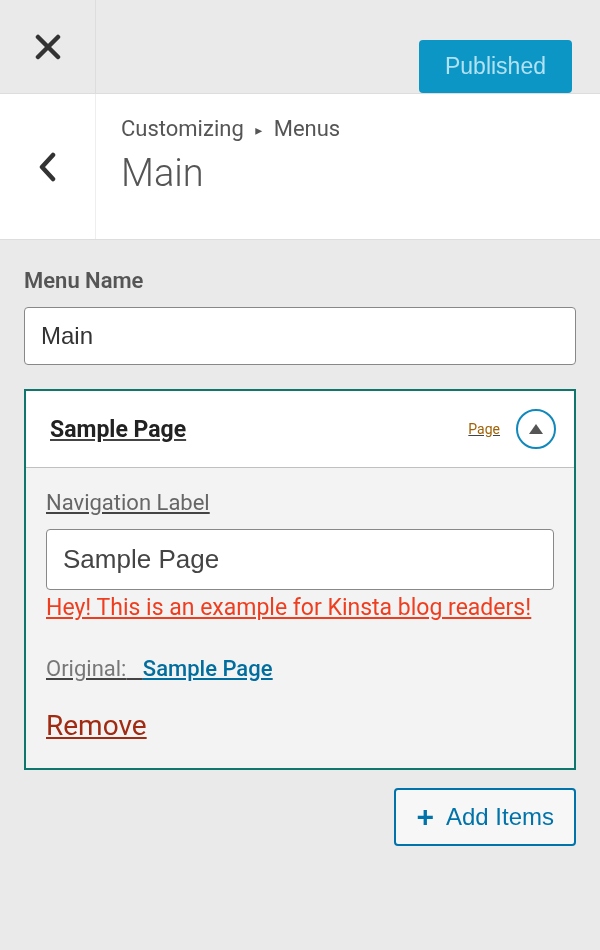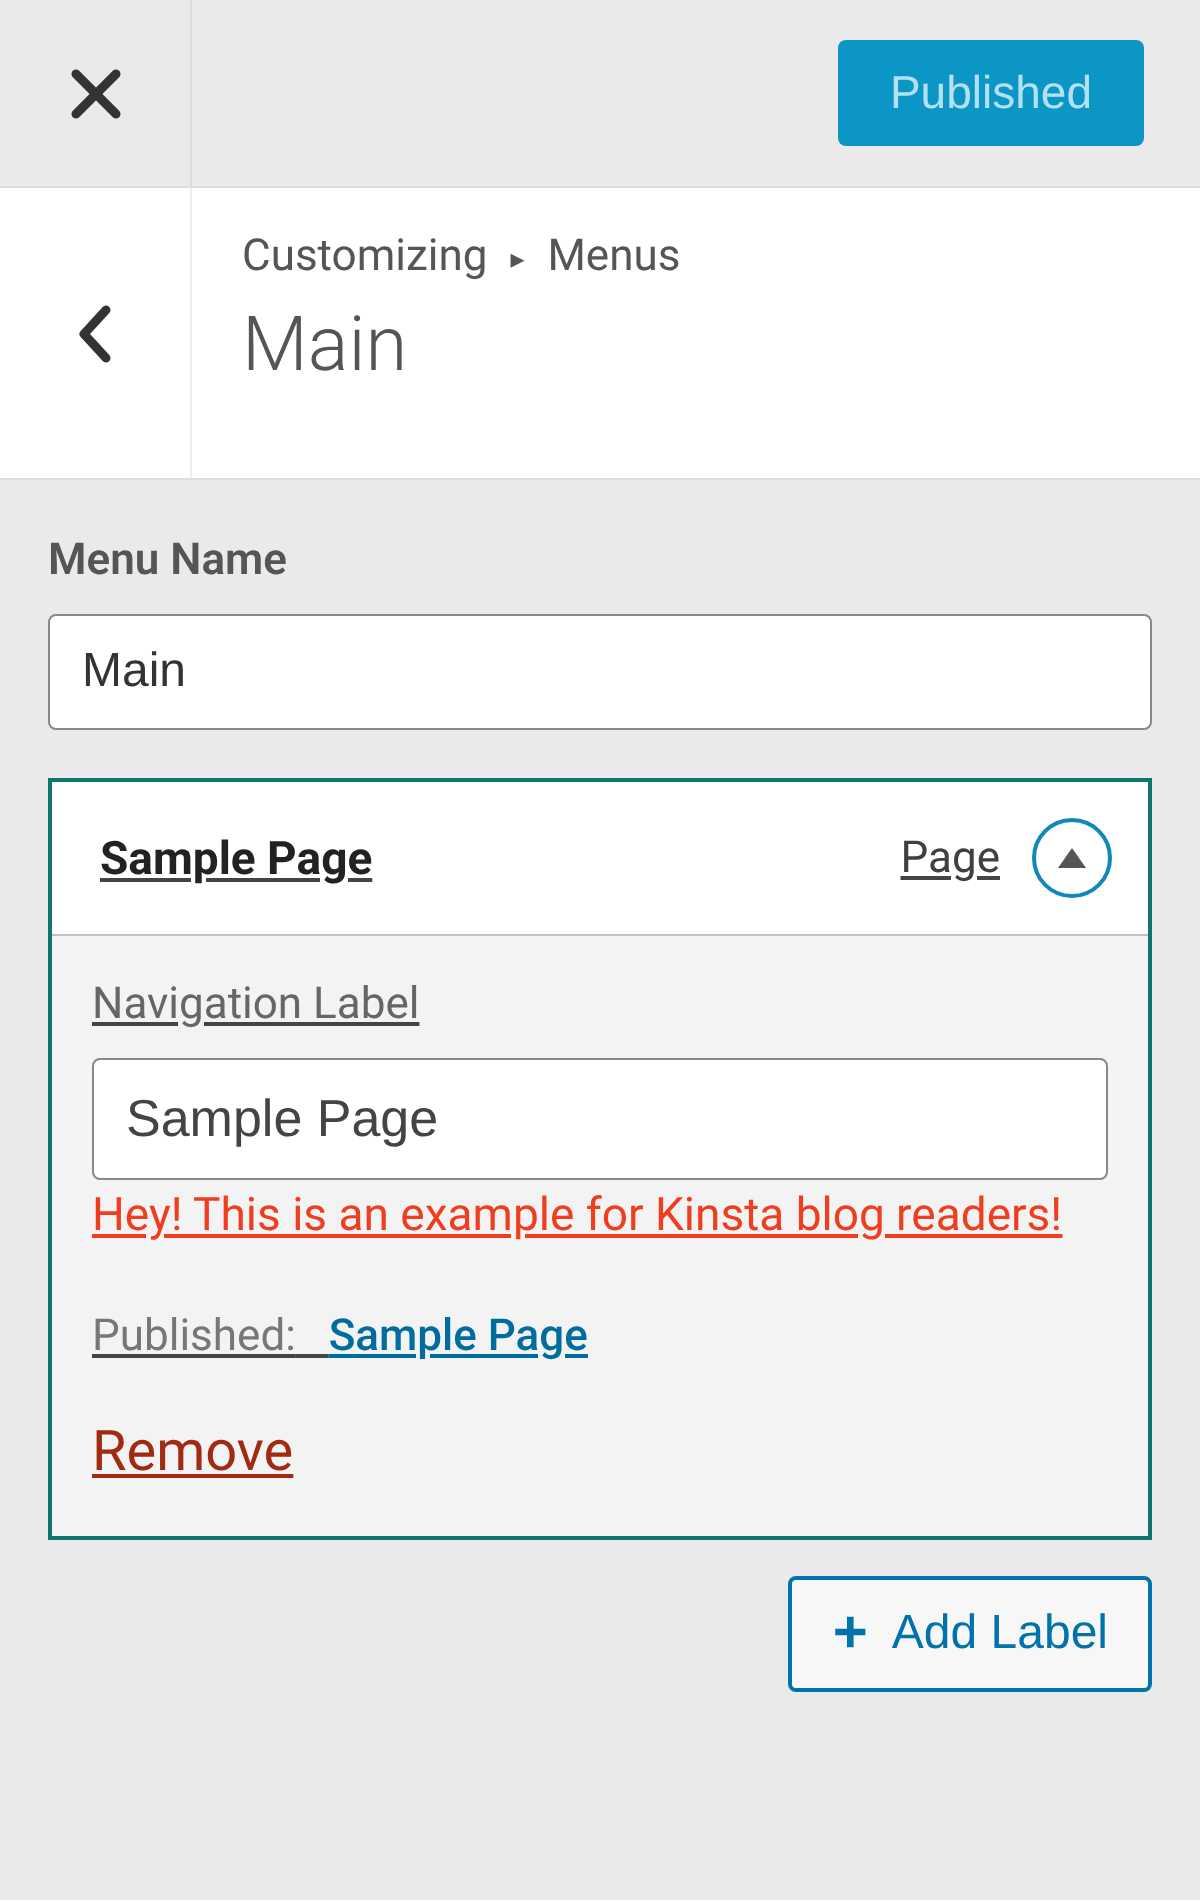--- a/index.html
+++ b/index.html
@@ -22,21 +22,21 @@
     width: 96px;
     display: flex;
     align-items: center;
     justify-content: center;
     border-right: 1px solid #ddd;
     cursor: pointer;
   }
   .topbar .spacer { flex: 1; }
   .topbar .publish-cell {
     display: flex;
-    align-items: center;
+    align-items: flex-end;
     padding-right: 28px;
     padding-left: 27px;
   }
   .publish-btn {
     background: #0c96c5;
     color: #b1e1f2;
     border: none;
     border-radius: 4px;
     font-size: 23px;
     padding: 13px 26px;
@@ -116,22 +116,22 @@
     padding: 18px 18px 18px 24px;
     border-bottom: 1px solid #c0c0c0;
   }
   .menu-item-title {
     font-size: 23px;
     font-weight: 700;
     color: #222;
     flex: 1;
   }
   .menu-item-type {
-    font-size: 22px;
-    color: #404040;
+    font-size: 14px;
+    color: #a16207;
     margin-right: 16px;
   }
   .toggle-circle {
     width: 40px;
     height: 40px;
     border-radius: 50%;
     border: 2px solid #1188bb;
     display: flex;
     align-items: center;
     justify-content: center;
@@ -252,28 +252,28 @@
         <svg width="16" height="12" viewBox="0 0 16 12">
           <polygon points="8,1 15,11 1,11" fill="#555"></polygon>
         </svg>
       </div>
     </div>
     <div class="menu-item-body">
       <div class="field-label">Navigation Label</div>
       <input class="nav-input" type="text" value="Sample Page" style="">
       <div class="example-note">Hey! This is an example for Kinsta blog readers!</div>
       <div class="original-row">
-        <span>Published:</span>
+        <span>Original:</span>
         &nbsp;
         <span class="original-link">Sample Page</span>
       </div>
       <a class="remove-link">Remove</a>
     </div>
   </div>
 
 </div>
 
 <div class="add-row">
   <button class="add-btn">
     <span class="plus">+</span>
-    <span>Add Label</span>
+    <span>Add Items</span>
   </button>
 </div>
 
 </body></html>

